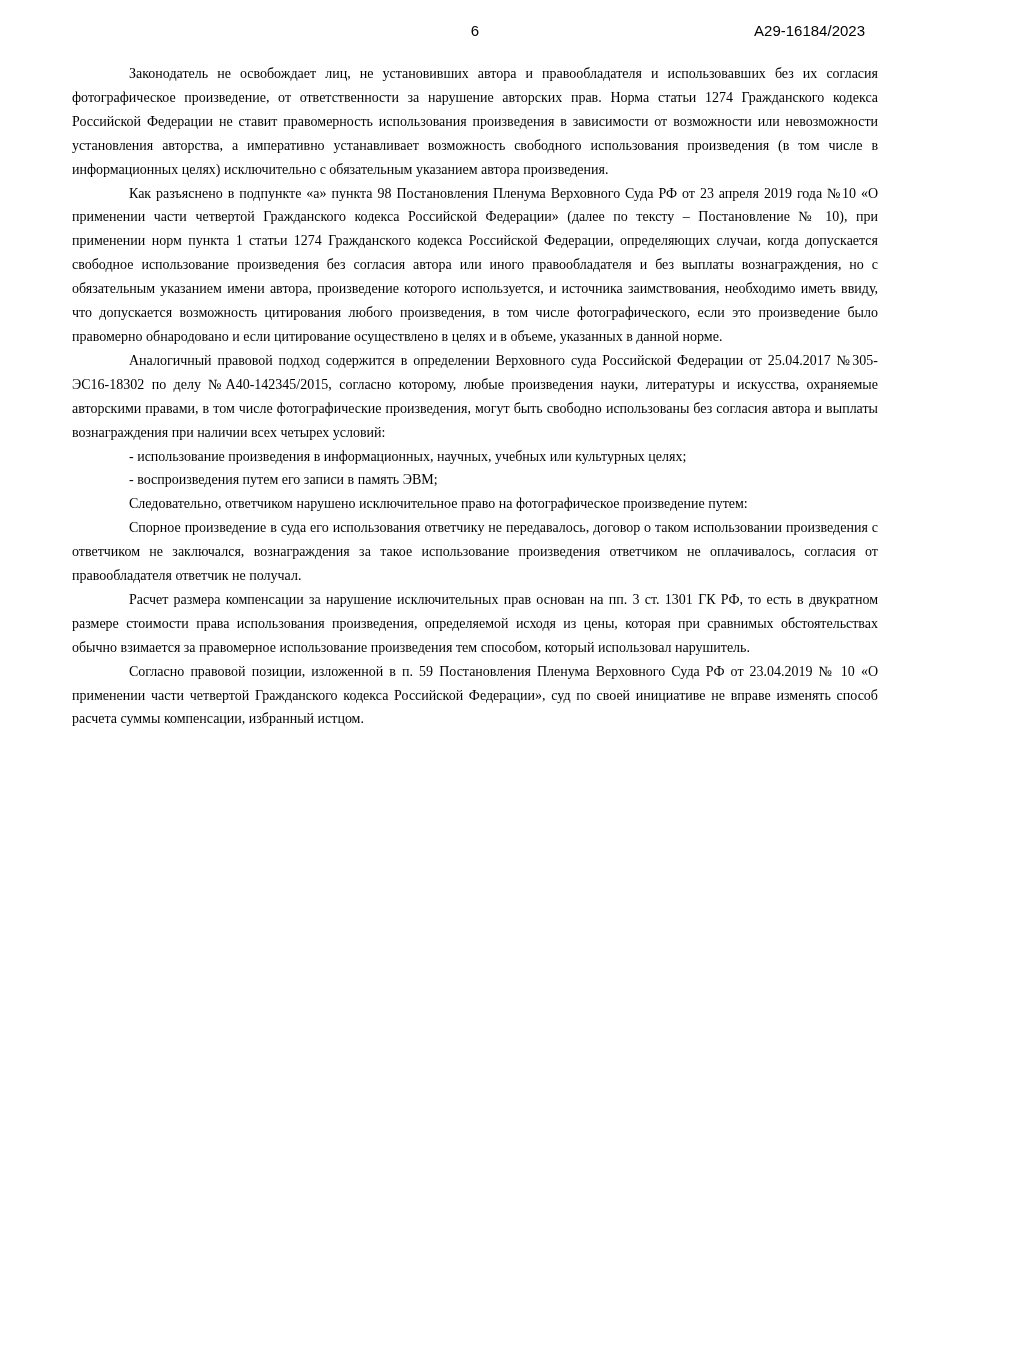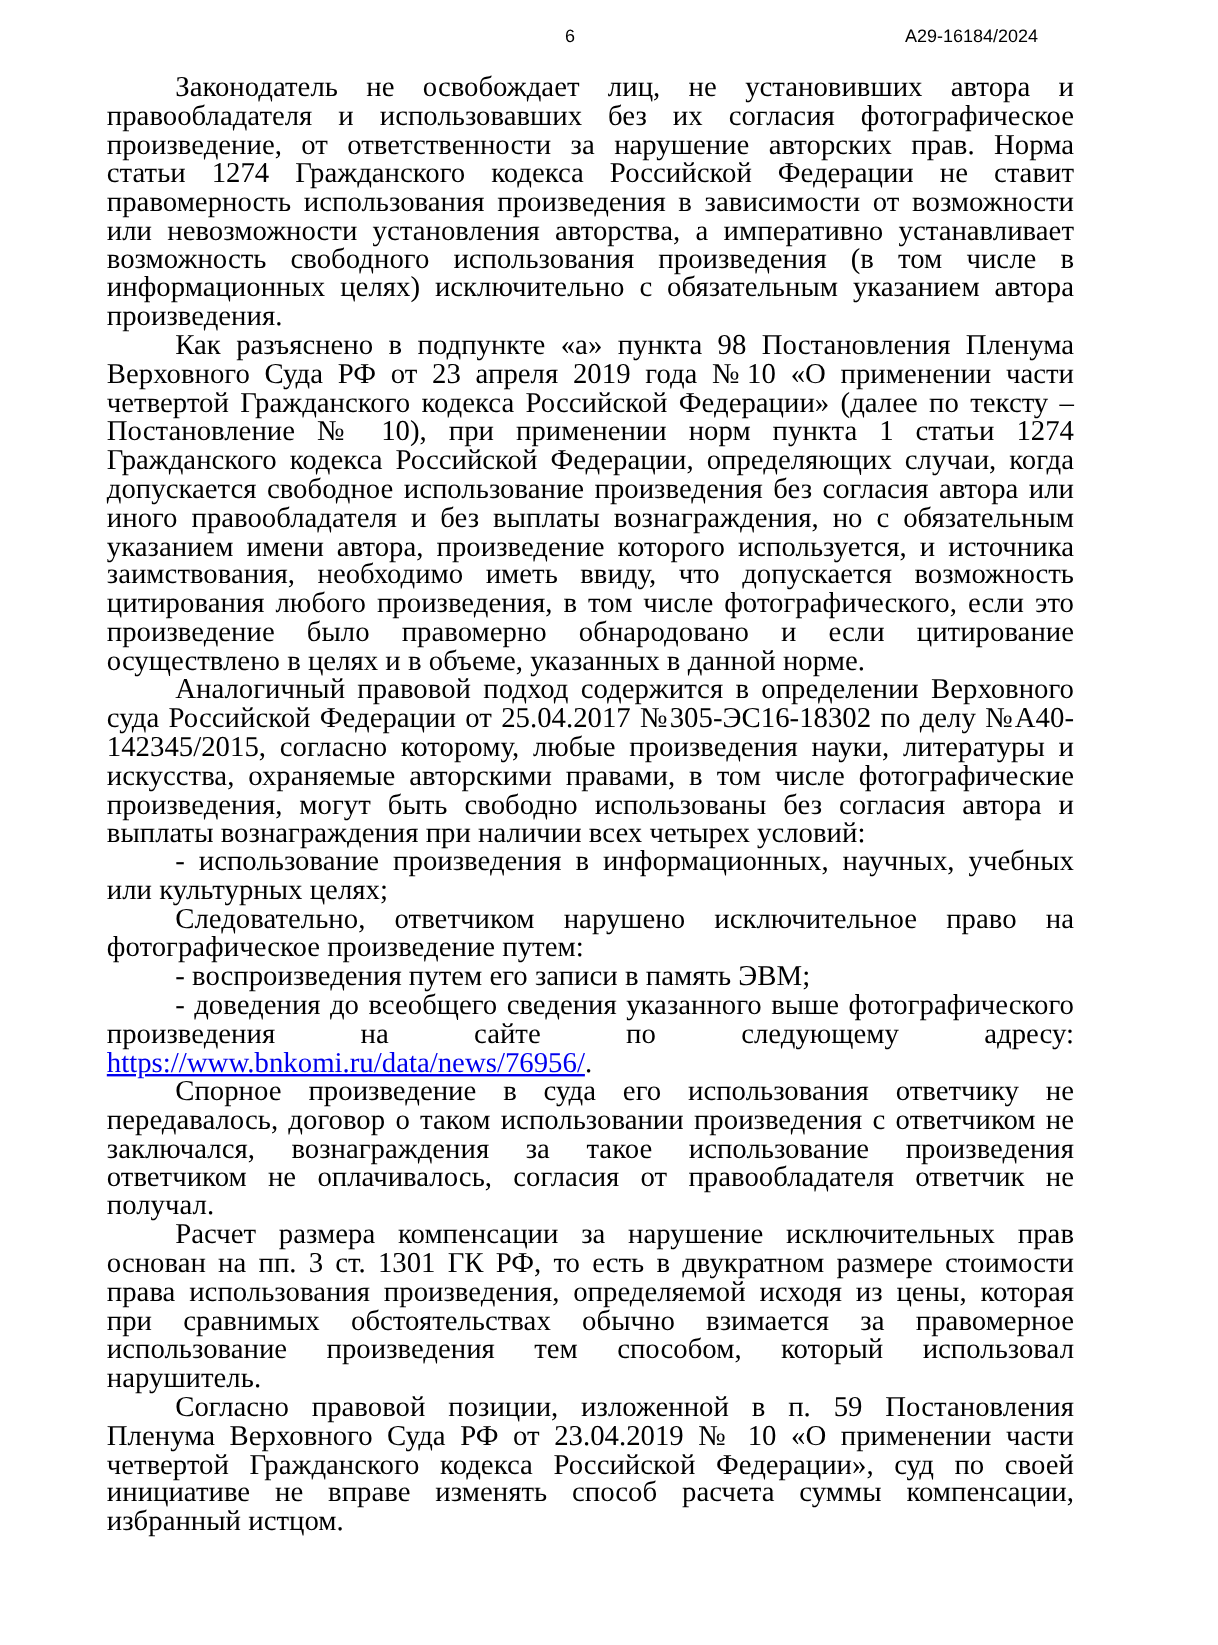--- a/index.html
+++ b/index.html
@@ -28,49 +28,48 @@
   .header-case {
     position: absolute;
     top: 22px;
     right: 150px;
     font-family: "Liberation Sans", sans-serif;
     font-size: 15px;
     line-height: 18px;
   }
   .doc-body {
     position: absolute;
-    left: 89px;
+    left: 72px;
     top: 62px;
     width: 806px;
     font-family: "Liberation Serif", serif;
-    font-size: 24px;
+    font-size: 14px;
     line-height: 23.9px;
   }
   .para {
     margin: 0;
     padding: 0;
     text-align: justify;
     text-indent: 57px;
   }
   .para a {
     color: #0000EE;
     text-decoration: underline;
   }
 </style>
 </head>
 <body>
 
 <div class="page">
   <div class="header-pagenum">6</div>
-  <div class="header-case">А29-16184/2024</div>
+  <div class="header-case">А29-16184/2023</div>
   <div class="doc-body">
       <p class="para">Законодатель не освобождает лиц, не установивших автора и правообладателя и использовавших без их согласия фотографическое произведение, от ответственности за нарушение авторских прав. Норма статьи 1274 Гражданского кодекса Российской Федерации не ставит правомерность использования произведения в зависимости от возможности или невозможности установления авторства, а императивно устанавливает возможность свободного использования произведения (в том числе в информационных целях) исключительно с обязательным указанием автора произведения.</p>
       <p class="para">Как разъяснено в подпункте «а» пункта 98 Постановления Пленума Верховного Суда РФ от 23 апреля 2019 года №10 «О применении части четвертой Гражданского кодекса Российской Федерации» (далее по тексту – Постановление № 10), при применении норм пункта 1 статьи 1274 Гражданского кодекса Российской Федерации, определяющих случаи, когда допускается свободное использование произведения без согласия автора или иного правообладателя и без выплаты вознаграждения, но с обязательным указанием имени автора, произведение которого используется, и источника заимствования, необходимо иметь ввиду, что допускается возможность цитирования любого произведения, в том числе фотографического, если это произведение было правомерно обнародовано и если цитирование осуществлено в целях и в объеме, указанных в данной норме.</p>
       <p class="para">Аналогичный правовой подход содержится в определении Верховного суда Российской Федерации от 25.04.2017 №305-ЭС16-18302 по делу №А40-142345/2015, согласно которому, любые произведения науки, литературы и искусства, охраняемые авторскими правами, в том числе фотографические произведения, могут быть свободно использованы без согласия автора и выплаты вознаграждения при наличии всех четырех условий:</p>
       <p class="para">- использование произведения в информационных, научных, учебных или культурных целях;</p>
+      <p class="para">- воспроизведения путем его записи в память ЭВМ;</p>
       <p class="para">Следовательно, ответчиком нарушено исключительное право на фотографическое произведение путем:</p>
-      <p class="para">- воспроизведения путем его записи в память ЭВМ;</p>
-      <p class="para">- доведения до всеобщего сведения указанного выше фотографического произведения на сайте по следующему адресу: <a href="#" style="color: rgb(0, 0, 238);">https://www.bnkomi.ru/data/news/76956/</a>.</p>
       <p class="para">Спорное произведение в суда его использования ответчику не передавалось, договор о таком использовании произведения с ответчиком не заключался, вознаграждения за такое использование произведения ответчиком не оплачивалось, согласия от правообладателя ответчик не получал.</p>
       <p class="para">Расчет размера компенсации за нарушение исключительных прав основан на пп. 3 ст. 1301 ГК РФ, то есть в двукратном размере стоимости права использования произведения, определяемой исходя из цены, которая при сравнимых обстоятельствах обычно взимается за правомерное использование произведения тем способом, который использовал нарушитель.</p>
       <p class="para">Согласно правовой позиции, изложенной в п. 59 Постановления Пленума Верховного Суда РФ от 23.04.2019 № 10 «О применении части четвертой Гражданского кодекса Российской Федерации», суд по своей инициативе не вправе изменять способ расчета суммы компенсации, избранный истцом.</p>
     </div>
 </div>
 
 </body></html>

